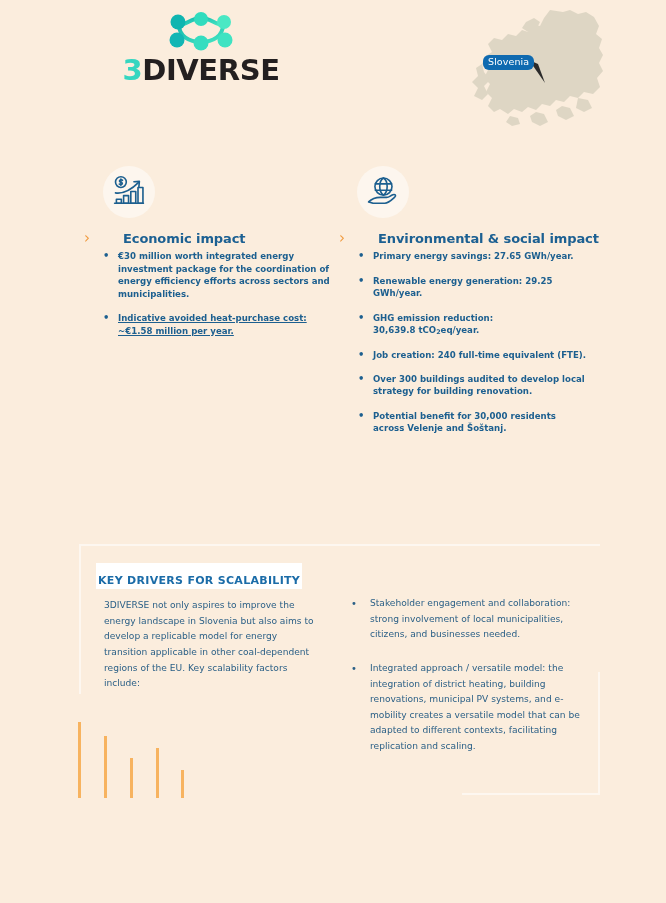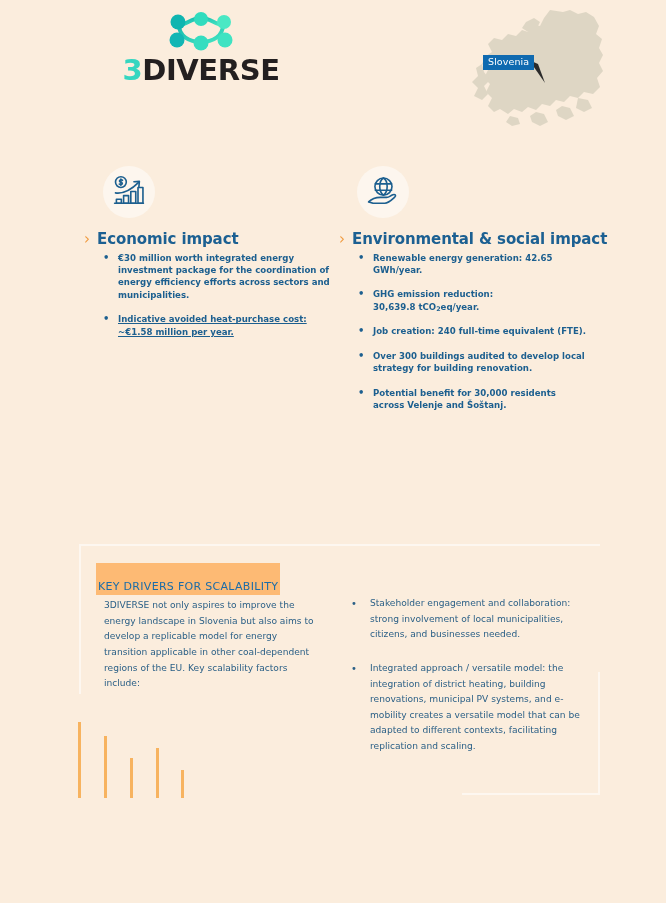--- a/index.html
+++ b/index.html
@@ -58,20 +58,21 @@
     left: 17px;
     top: 47px;
     background: #0f6ab0;
     color: #ffffff;
     font-size: 9.5px;
     font-weight: normal;
     padding: 2px 5px 3px 5px;
     line-height: 1;
     letter-spacing: 0.1px;
     white-space: nowrap;
+    border-radius: 6px;
   }
 
   
   .col {
     position: absolute;
     top: 166px;
   }
   .col-left  { left: 84px;  width: 248px; }
   .col-right { left: 339px; width: 250px; }
 
@@ -99,25 +100,26 @@
     font-size: 15px;
     line-height: 1;
     margin-right: 7px;
     font-weight: normal;
     flex: 0 0 auto;
     position: relative;
     top: 0px;
   }
   .section-title {
     color: #1c6092;
-    font-size: 15px;
+    font-size: 13px;
     font-weight: bold;
     line-height: 1.1;
     letter-spacing: -0.1px;
     white-space: nowrap;
+    margin-left: 26px;
   }
 
   ul.bullets {
     list-style: none;
     margin: 4px 0 0 0;
     padding: 0 0 0 19px;
   }
   ul.bullets li {
     position: relative;
     color: #1c5f8f;
@@ -169,24 +171,24 @@
     width: 138px; height: 2px;
     background: #fdf7f0;
   }
 
   .kd-heading {
     position: absolute;
     left: 17px;
     top: 19px;
     color: #1b6ca8;
     font-size: 11px;
-    font-weight: normal;
+    font-weight: bold;
     letter-spacing: 0.3px;
-    background: #fdba74;
-    padding: 17px 2px 2px 2px;
+    background: #ffffff;
+    padding: 11px 2px 2px 2px;
     white-space: nowrap;
   }
   .kd-body {
     position: absolute;
     left: 17px;
     top: 54px;
     width: 218px;
     color: #2a5f86;
     font-size: 9.1px;
     line-height: 1.72;
@@ -324,21 +326,22 @@
         </g>
       </svg>
     </div>
 
     <div class="heading-row">
       <span class="chevron">›</span>
       <span class="section-title">Environmental &amp; social impact</span>
     </div>
 
     <ul class="bullets">
-      <li>Renewable energy generation: 42.65 GWh/year.</li>
+      <li>Primary energy savings: 27.65 GWh/year.</li>
+      <li>Renewable energy generation: 29.25 GWh/year.</li>
       <li>GHG emission reduction:<br>30,639.8 tCO<span class="sub">2</span>eq/year.</li>
       <li>Job creation: 240 full-time equivalent (FTE).</li>
       <li>Over 300 buildings audited to develop local strategy for building renovation.</li>
       <li>Potential benefit for 30,000 residents across Velenje and Šoštanj.</li>
     </ul>
   </div>
 
   <div class="kd-frame">
     <div class="kd-border-top"></div>
     <div class="kd-border-left"></div>

